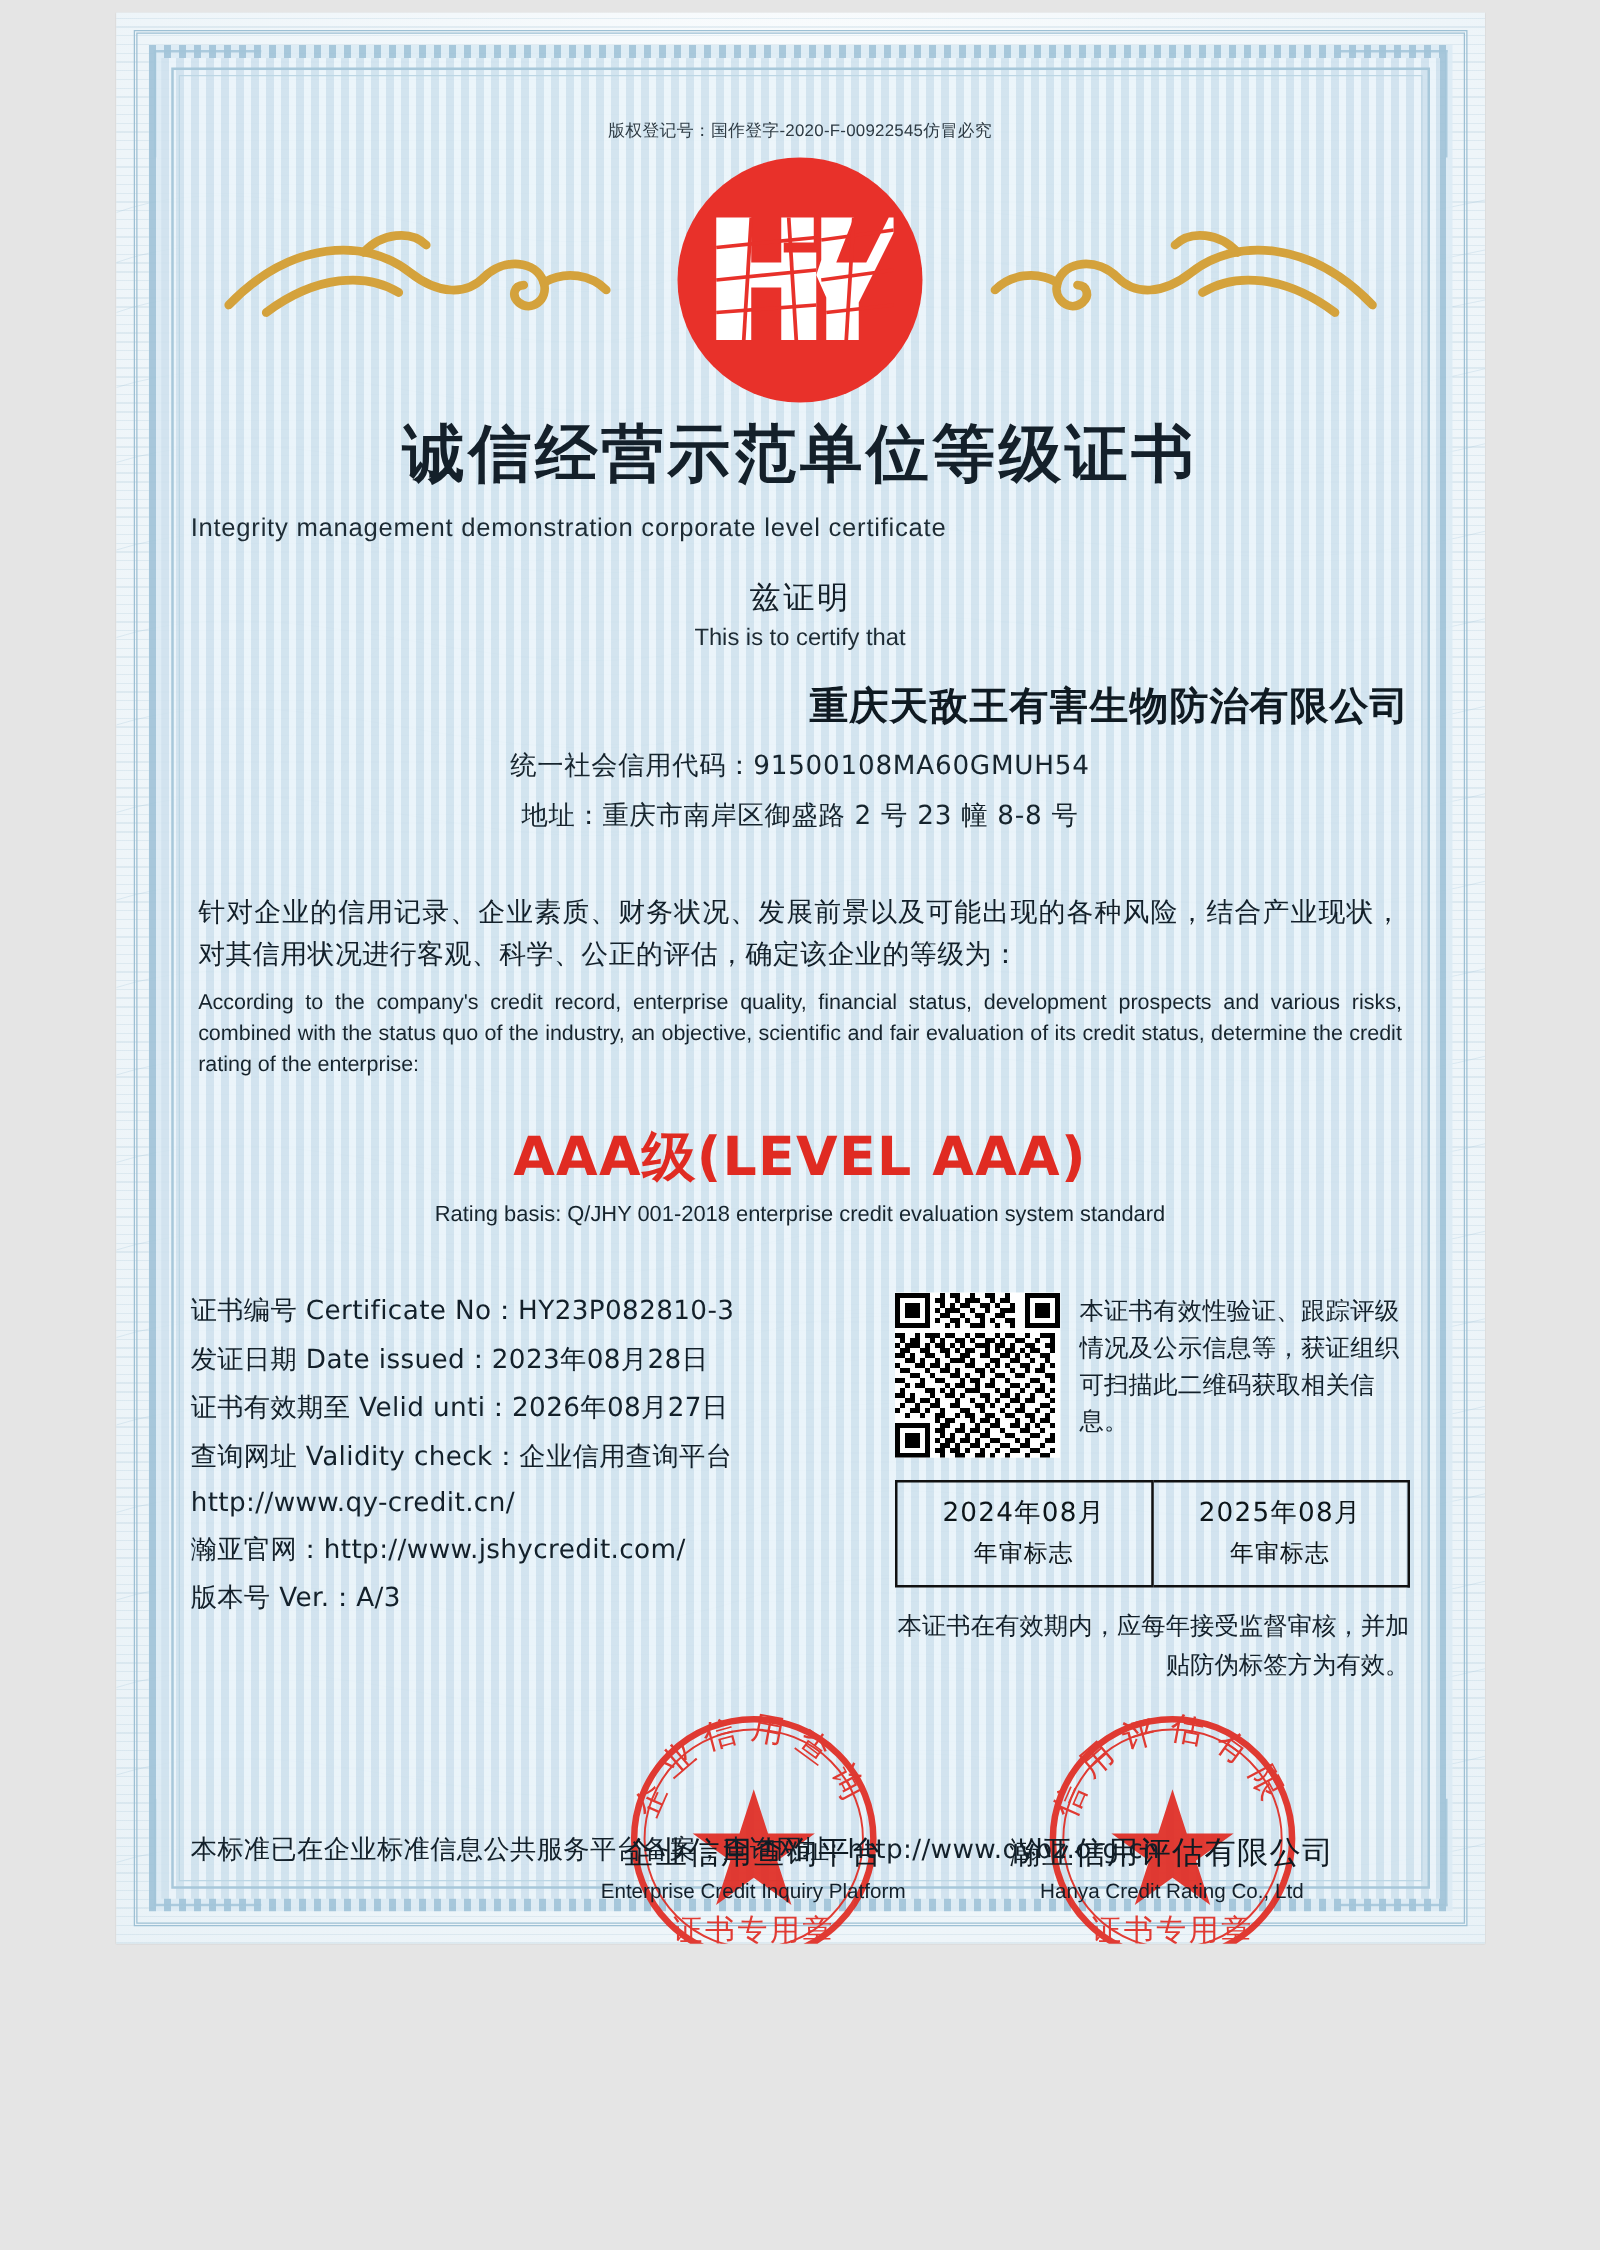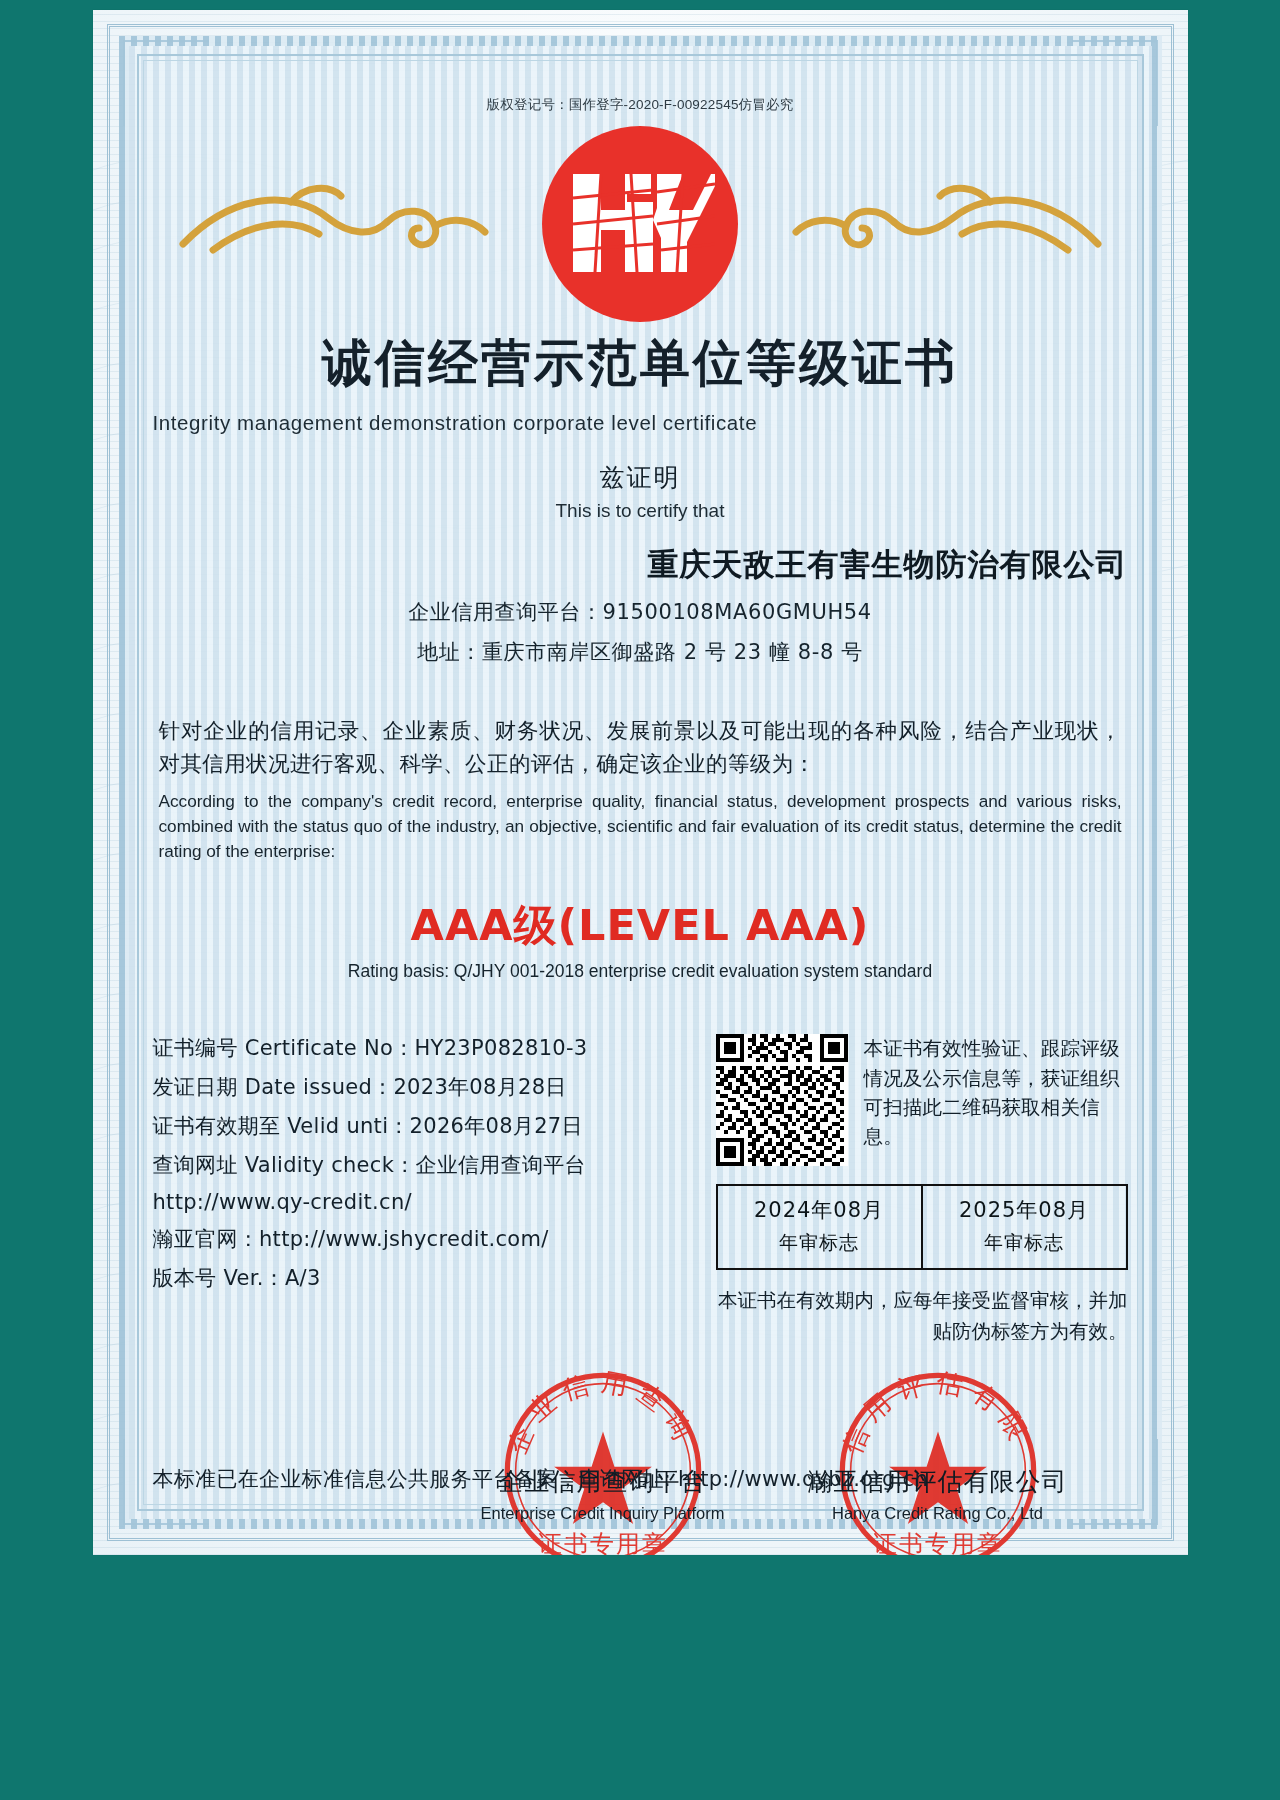--- a/index.html
+++ b/index.html
@@ -10,21 +10,21 @@
   body {
     width: 1280px;
     height: 1800px;
     font-family: "Liberation Sans", sans-serif;
     overflow: hidden;
   }
   .page {
     position: relative;
     width: 1280px;
     height: 1800px;
-    background: #0f766e;
+    background: #e5e5e5;
     display: flex;
     justify-content: center;
   }
   
   .cert {
     position: relative;
     width: 1095px;
     height: 1545px;
     margin-top: 10px;
     background:
@@ -428,21 +428,21 @@
         </div>
       </div>
 
       <div class="title-cn">诚信经营示范单位等级证书</div>
       <div class="title-en">Integrity management demonstration corporate level certificate</div>
 
       <div class="certify-cn">兹证明</div>
       <div class="certify-en">This is to certify that</div>
 
       <div class="company">重庆天敌王有害生物防治有限公司</div>
-      <div class="credit-code">企业信用查询平台：91500108MA60GMUH54</div>
+      <div class="credit-code">统一社会信用代码：91500108MA60GMUH54</div>
       <div class="address">地址：重庆市南岸区御盛路 2 号 23 幢 8-8 号</div>
 
       <div class="para">
         <div class="para-cn">针对企业的信用记录、企业素质、财务状况、发展前景以及可能出现的各种风险，结合产业现状，对其信用状况进行客观、科学、公正的评估，确定该企业的等级为：</div>
         <div class="para-en">According to the company's credit record, enterprise quality, financial status, development prospects and various risks, combined with the status quo of the industry, an objective, scientific and fair evaluation of its credit status, determine the credit rating of the enterprise:</div>
       </div>
 
       <div class="level">AAA级(LEVEL AAA)</div>
       <div class="basis-en">Rating basis: Q/JHY 001-2018 enterprise credit evaluation system standard</div>
 

